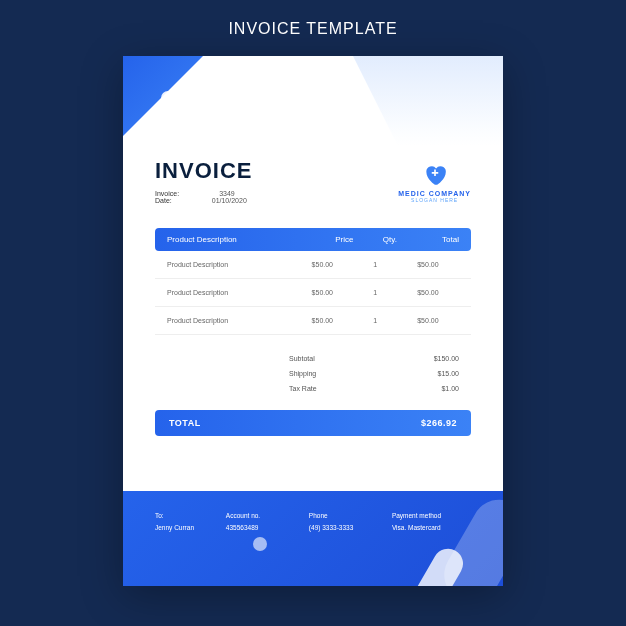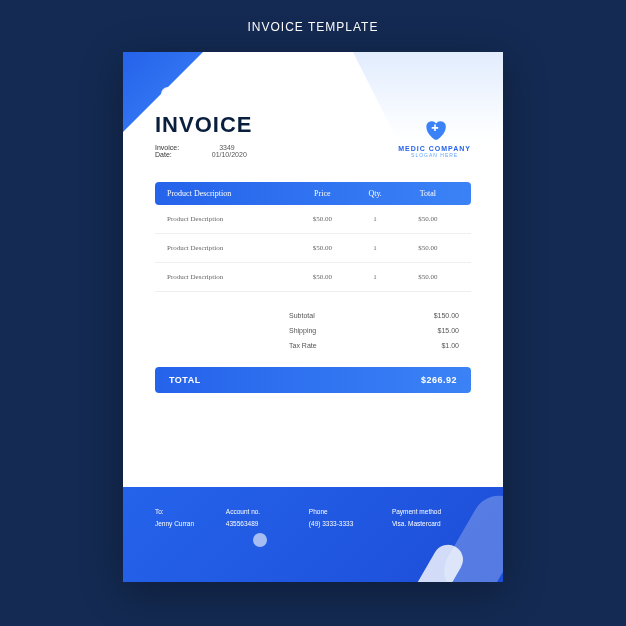--- a/index.html
+++ b/index.html
@@ -9,21 +9,21 @@
       background: #142a52;
       font-family: Arial, sans-serif;
       display: flex;
       flex-direction: column;
       align-items: center;
       padding-top: 20px;
       overflow: hidden;
     }
     .page-title {
       color: #fff;
-      font-size: 12px;
+      font-size: 16px;
       letter-spacing: 1px;
       margin-bottom: 18px;
       font-weight: 400;
     }
     .invoice-card {
       width: 380px;
       height: 530px;
       background: #fff;
       position: relative;
       box-shadow: 0 10px 40px rgba(0,0,0,0.3);
@@ -56,21 +56,22 @@
       top: 0; right: 0;
       width: 150px; height: 90px;
       background: linear-gradient(180deg, #3b82f6 0%, rgba(96,165,250,0.2) 80%, transparent 100%);
       clip-path: polygon(0 0, 100% 0, 100% 100%, 30% 100%);
       opacity: 0.15;
     }
     .header {
       padding: 60px 32px 10px 32px;
       display: flex;
       justify-content: space-between;
-      align-items: flex-end;
+      align-items: center;
+      margin-top: 42px;
     }
     .header-left h1 {
       font-size: 22px;
       font-weight: 700;
       letter-spacing: 1px;
       color: #0a1f3d;
       margin-bottom: 6px;
     }
     .meta-row {
       font-size: 7px;
@@ -95,33 +96,32 @@
       letter-spacing: 1px;
       font-weight: 600;
     }
     .logo-slogan {
       font-size: 5px;
       color: #60a5fa;
       letter-spacing: 1px;
     }
     .table-wrap {
       margin: 14px 32px 16px;
-      font-family: Liberation Serif, serif;
     }
     .table-head {
       background: linear-gradient(90deg, #2563eb, #3b82f6);
       border-radius: 4px;
       display: grid;
       grid-template-columns: 2fr 1fr 0.7fr 1fr;
       padding: 7px 12px;
       color: #fff;
       font-size: 8px;
       font-weight: 500;
     }
-    .table-head > :not(:first-child) { text-align: center; }
+    .table-head > :not(:first-child) { text-align: right; }
     .table-row {
       display: grid;
       grid-template-columns: 2fr 1fr 0.7fr 1fr;
       padding: 10px 12px;
       font-size: 7px;
       color: #666;
       border-bottom: 1px solid #eee;
     }
     .table-row > :not(:first-child) { text-align: center; }
     .subtotals {

